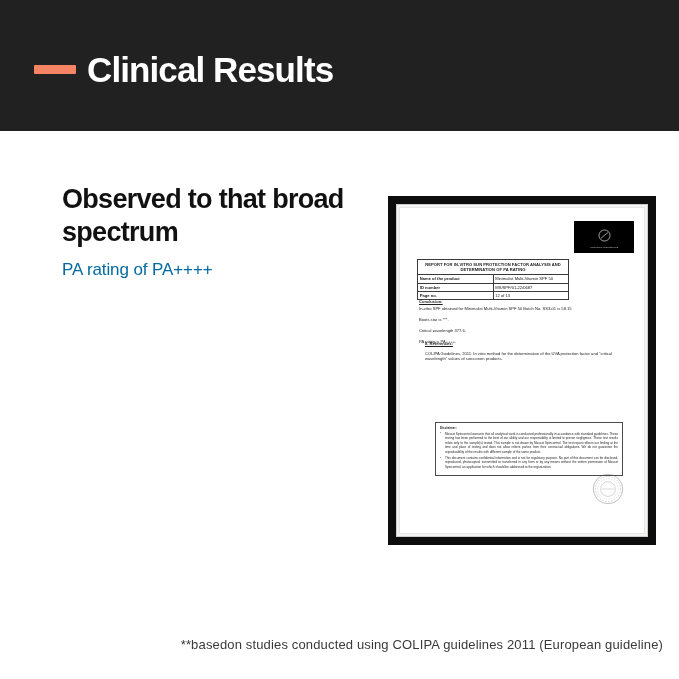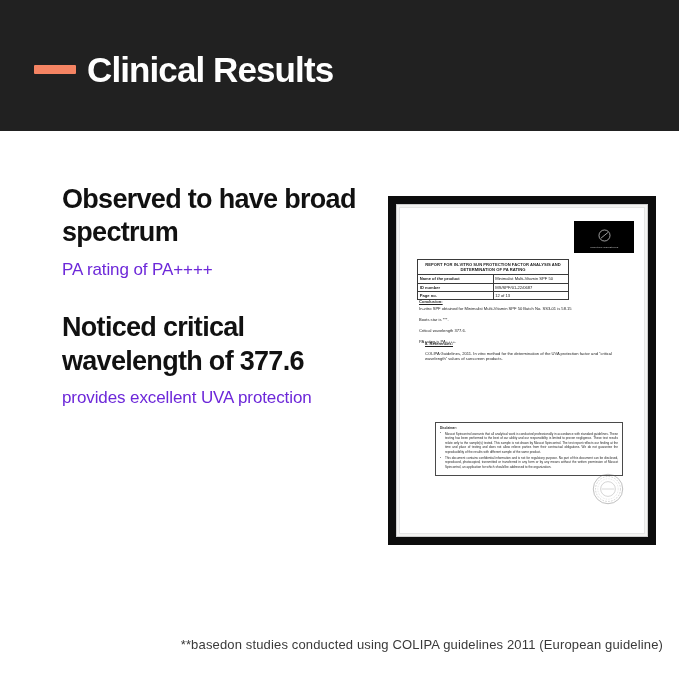--- a/index.html
+++ b/index.html
@@ -47,21 +47,21 @@
     font-size: 27px;
     font-weight: bold;
     color: #111111;
     letter-spacing: -0.7px;
     line-height: 1.24;
     margin-bottom: 9px;
   }
   .claim-sub {
     font-size: 17px;
     font-weight: normal;
-    color: #6d28d9;
+    color: #0369a1;
     letter-spacing: -0.1px;
     line-height: 1.3;
   }
   .claim-1 { margin-bottom: 30px; }
   .claim-2 { margin-bottom: 30px; }
 
   
   .doc-frame {
     position: absolute;
     left: 388px; top: 196px;
@@ -202,29 +202,25 @@
   <div class="header">
     <div class="header-inner">
       <span class="accent-bar"></span>
       <span class="header-title">Clinical Results</span>
     </div>
   </div>
 
   <div class="claims">
 
     <div class="claim claim-1">
-      <div class="claim-heading">Observed to have broad spectrum</div>
+      <div class="claim-heading">Observed to that broad spectrum</div>
       <div class="claim-sub">PA rating of PA++++</div>
     </div>
 
 
-    <div class="claim claim-3">
-      <div class="claim-heading">Noticed critical wavelength of 377.6</div>
-      <div class="claim-sub">provides excellent UVA protection</div>
-    </div>
 
   </div>
 
   <div class="doc-frame">
     <div class="doc-mat">
       <div class="doc-page">
 
         <div class="doc-logo">
           <svg width="17" height="17" viewBox="0 0 40 40">
             <circle cx="20" cy="20" r="13" fill="none" stroke="#e8e8e8" stroke-width="1.6"></circle>

